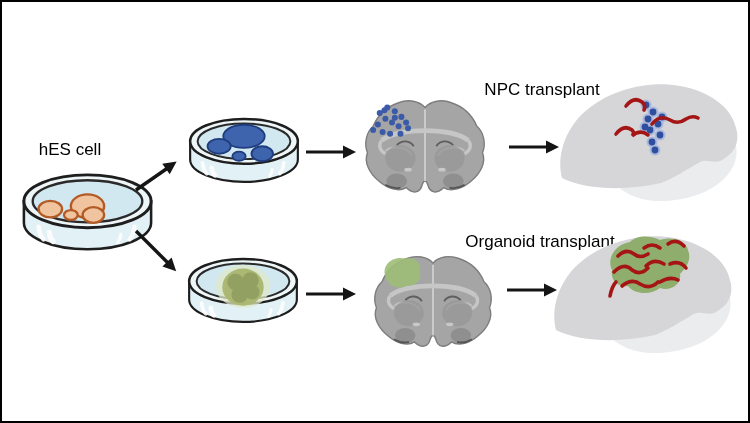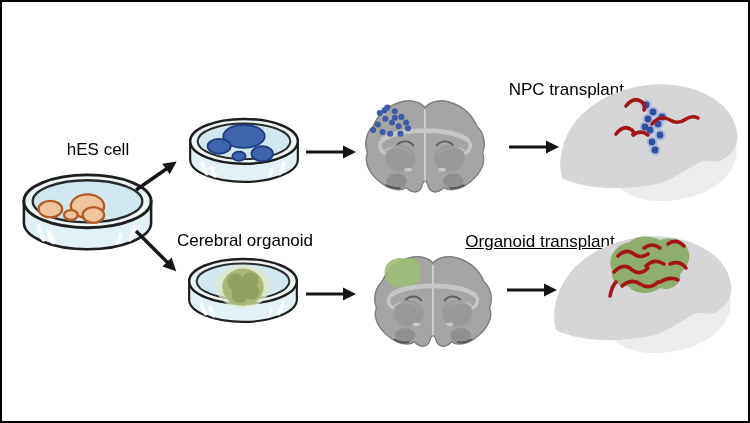--- a/index.html
+++ b/index.html
@@ -66,21 +66,21 @@
 
       <symbol id="sagittal" viewBox="0 0 186 126">
         <g>
           <path d="M56,92 C88,100 126,92 150,78 C162,70 170,62 173,55 C180,66 181,80 173,92 C162,110 136,122 106,123 C82,124 64,115 56,104 C52,99 53,95 56,92 Z" fill="#ebecee"></path>
           <path d="M4,100 C-2,78 8,48 30,31 C54,11 92,2 122,8 C150,13 173,28 178,50 C182,63 177,74 167,80 C158,88 150,80 142,84 C128,92 116,100 103,105 C68,113 28,112 4,100 Z" fill="#d6d6d8"></path>
         </g>
       </symbol>
     </defs>
   </svg>
 
-  <div class="lbl" style="left:40px;top:137px;width:112px;">hES cell</div>
+  <div class="lbl" style="left:12px;top:137px;width:112px;">hES cell</div>
 
   <svg class="abs" style="left:17px;top:166px;" width="137" height="93" viewBox="0 0 140 95">
     <use href="#dish"></use>
     <g fill="#efc49e">
       <g stroke-width="2.4" stroke="#b45a24">
         <ellipse cx="70" cy="39" rx="17" ry="12"></ellipse>
         <ellipse cx="32" cy="42" rx="12" ry="8.5"></ellipse>
         <ellipse cx="53" cy="48" rx="7" ry="5"></ellipse>
         <ellipse cx="76" cy="48" rx="11" ry="8"></ellipse>
       </g>
@@ -142,21 +142,21 @@
       <circle cx="15" cy="36" r="3.2"></circle>
         <circle cx="25" cy="38" r="3.2"></circle>
         <circle cx="33" cy="40" r="3.2"></circle>
       <circle cx="44" cy="40" r="3.2"></circle>
         <circle cx="52" cy="34" r="3.2"></circle>
         <circle cx="38" cy="23" r="3.2"></circle>
       <circle cx="27" cy="15" r="3.2"></circle>
     </g>
   </svg>
 
-  <div class="lbl" style="left:458px;top:77px;width:164px;text-align:right;">NPC transplant</div>
+  <div class="lbl" style="left:458px;top:77px;width:164px;">NPC transplant</div>
 
   <svg class="abs" style="left:506px;top:136px;" width="52" height="18">
     <g stroke="#151515">
         <line x1="1" y1="9" x2="39" y2="9" stroke-width="3.2"></line>
       </g>
     <g fill="#151515">
         <polygon points="38,2.5 51,9 38,15.5"></polygon>
       </g>
   </svg>
 
@@ -186,21 +186,20 @@
         <circle cx="104" cy="39" r="3.4"></circle>
       <circle cx="97" cy="72" r="3.4"></circle>
     </g>
     <g fill="none" stroke-width="3.6" stroke-linecap="round" stroke="#a51515">
       <path d="M68,28 q8,-10 16,-4 q4,3 2,8"></path>
       <path d="M94,46 q8,-10 18,-4 q8,5 16,-1 q6,-4 12,-1"></path>
       <path d="M58,56 q8,-10 16,-4 q3,3 0,6 q8,-7 16,-1"></path>
     </g>
   </svg>
 
-  <div class="lbl" style="left:162px;top:228px;width:162px;">Cerebral organoid</div>
 
   <svg class="abs" style="left:183px;top:251px;" width="116" height="79" viewBox="0 0 140 95">
     <use href="#dish"></use>
     <g>
       <ellipse cx="70" cy="40" rx="33" ry="26" opacity="0.75" fill="#dfe8c8"></ellipse>
       <ellipse cx="70" cy="41" rx="25" ry="22.5" fill="#aab873"></ellipse>
       <g opacity="0.85" fill="#8e9e60">
         <circle cx="61" cy="35" r="10"></circle>
           <circle cx="79" cy="33" r="10"></circle>
         <circle cx="66" cy="50" r="10"></circle>
@@ -217,21 +216,21 @@
     <g fill="#151515">
         <polygon points="38,2.5 51,9 38,15.5"></polygon>
       </g>
   </svg>
 
   <svg class="abs" style="left:366px;top:250px;" width="130" height="102" viewBox="0 0 140 110">
     <use href="#coronal"></use>
     <path opacity="0.9" d="M18,24 C16,12 28,4 40,7 C50,4 58,12 56,22 C58,30 50,38 42,36 C32,42 20,36 18,24 Z" fill="#9dbe77"></path>
   </svg>
 
-  <div class="lbl" style="left:445px;top:229px;width:186px;text-decoration:underline;">Organoid transplant</div>
+  <div class="lbl" style="left:445px;top:229px;width:186px;">Organoid transplant</div>
 
   <svg class="abs" style="left:504px;top:279px;" width="52" height="18">
     <g stroke="#151515">
         <line x1="1" y1="9" x2="39" y2="9" stroke-width="3.2"></line>
       </g>
     <g fill="#151515">
         <polygon points="38,2.5 51,9 38,15.5"></polygon>
       </g>
   </svg>
 

